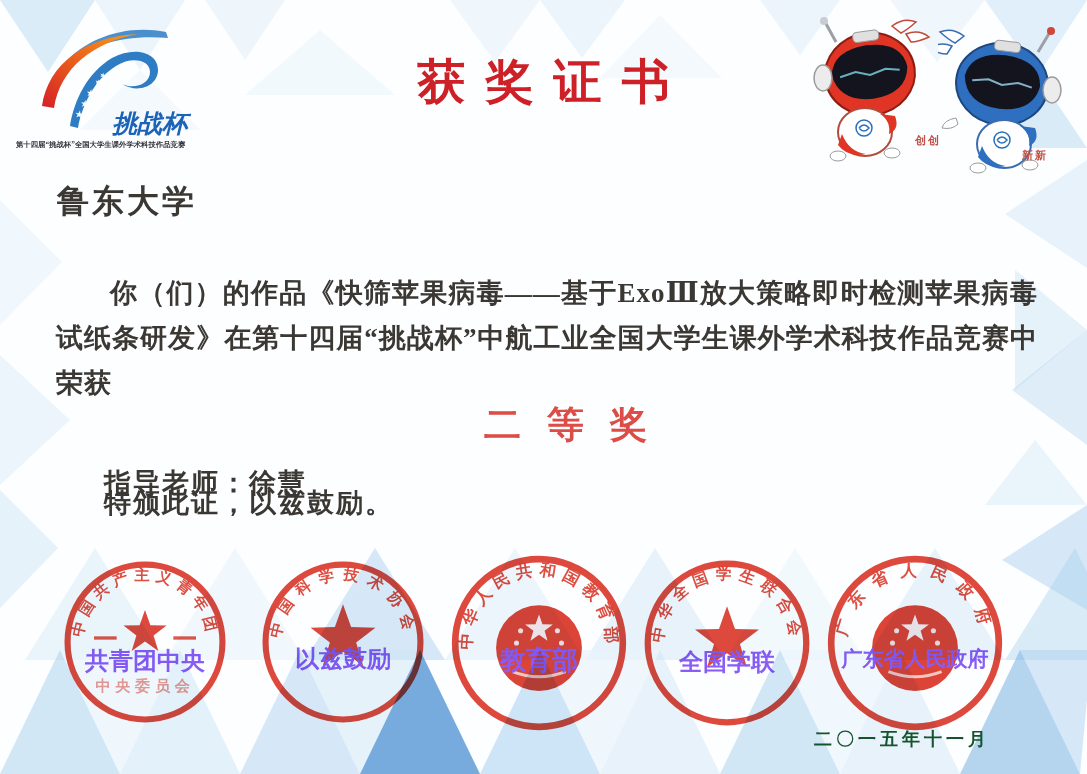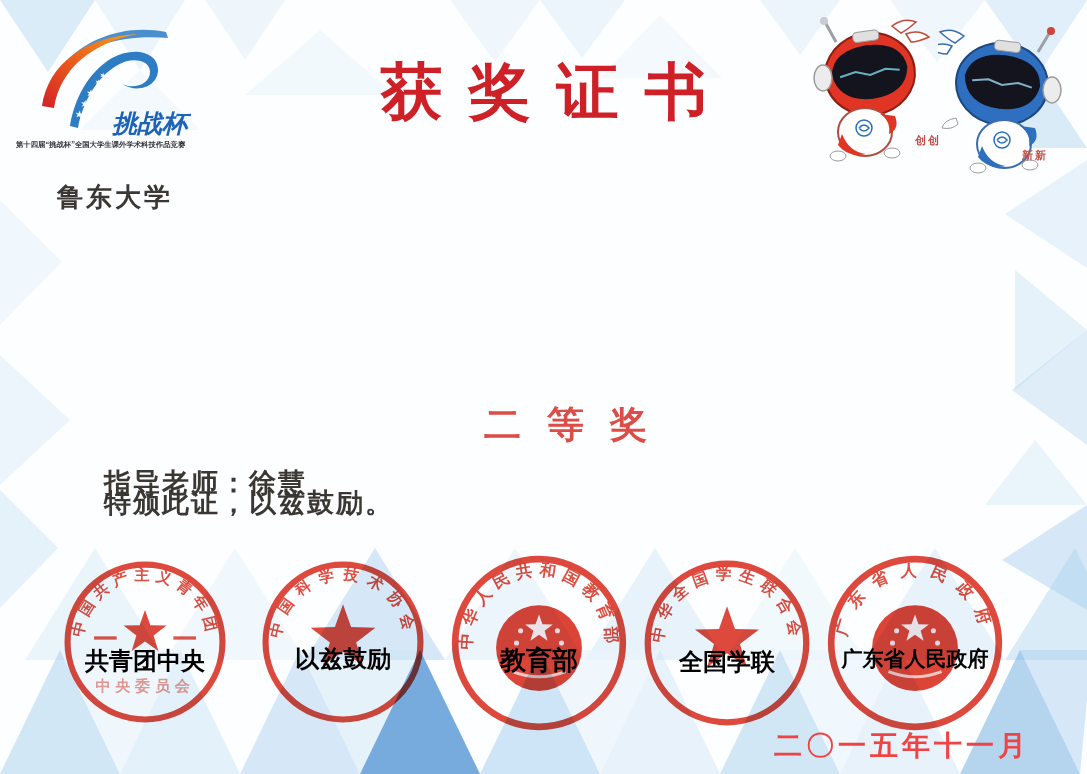--- a/index.html
+++ b/index.html
@@ -4,43 +4,43 @@
 <style>
   html,body{margin:0;padding:0;}
   body{font-family:"Liberation Serif","DejaVu Serif",serif;}
   .cert{position:relative;width:1087px;height:774px;background:#fdfeff;overflow:hidden;}
   .bg{position:absolute;inset:0;z-index:0;}
   .layer{position:absolute;z-index:2;}
 
   
   .logo-wrap{left:16px;top:20px;width:205px;}
   .logo-caption{font-size:8px;font-weight:bold;color:#33343d;letter-spacing:0;white-space:nowrap;transform:scale(.92);transform-origin:left top;margin-top:-2px;}
-  .cert-title{left:0;right:0;top:50px;text-align:center;font-size:62px;font-weight:bold;color:#ce2127;letter-spacing:.42em;text-indent:.42em;}
+  .cert-title{left:0;right:0;top:50px;text-align:center;font-size:48px;font-weight:bold;color:#ce2127;letter-spacing:.42em;text-indent:.42em;}
   .mascots{left:812px;top:12px;width:262px;height:155px;}
   .mascot-label{position:absolute;font-size:11px;font-weight:bold;color:#c05248;letter-spacing:2px;}
 
   
   .txt{color:#3b3834;font-weight:bold;}
-  .university{left:57px;top:180px;font-size:26px;letter-spacing:3px;}
+  .university{left:57px;top:180px;font-size:32px;letter-spacing:3px;}
   .students{left:104px;top:225px;font-size:27px;letter-spacing:1px;}
   .paragraph{left:56px;top:271px;width:982px;font-size:27px;line-height:45px;text-indent:2em;text-align:justify;letter-spacing:1px;}
   .award{left:0;right:0;top:400px;text-align:center;font-size:37px;font-weight:bold;color:#dd4d47;letter-spacing:.7em;text-indent:.7em;padding-left:44px;}
   .advisor{left:104px;top:465px;font-size:27px;letter-spacing:2px;}
   .closing{left:104px;top:485px;font-size:27px;letter-spacing:2px;}
-  .date-line{left:772px;top:727px;width:260px;text-align:center;font-size:28px;font-weight:bold;color:#ef4444;letter-spacing:4px;}
+  .date-line{left:772px;top:727px;width:260px;text-align:center;font-size:18px;font-weight:bold;color:#14532d;letter-spacing:4px;}
 
   
   .seal{position:absolute;z-index:3;mix-blend-mode:multiply;}
   .seal svg{display:block;width:100%;height:100%;}
   .ring{fill:none;stroke:#dc3a2c;stroke-width:6.5;opacity:.92;}
   .ring-text{fill:#dc3a2c;font-weight:bold;opacity:.9;}
   .star{fill:#dc3a2c;opacity:.92;}
   .dash{fill:#dc3a2c;opacity:.85;}
   .ring-bottom{fill:#dc3a2c;font-weight:bold;opacity:.5;}
-  .seal-label{position:absolute;left:-6px;right:-6px;text-align:center;font-weight:bold;color:#000000;white-space:nowrap;}
+  .seal-label{position:absolute;left:-6px;right:-6px;text-align:center;font-weight:bold;color:#8b5cf6;white-space:nowrap;}
 </style>
 </head>
 <body>
 
 <div class="cert">
 
   <svg class="bg" viewBox="0 0 1087 774" preserveAspectRatio="none" aria-hidden="true">
 
     <polygon points="0,0 95,0 48,72" fill="#cde5f6" opacity=".75"></polygon>
     <polygon points="95,0 185,0 140,70" fill="#eaf4fb" opacity=".9"></polygon>
@@ -153,20 +153,21 @@
       <path d="M 59,114 q 5,-6 10,0 q -5,6 -10,0" fill="none" stroke="#2a6fbd" stroke-width="1.5"></path>
       <ellipse cx="40" cy="142" rx="8" ry="5" fill="#ffffff" stroke="#9a9a9a"></ellipse>
       <ellipse cx="92" cy="139" rx="8" ry="5" fill="#ffffff" stroke="#9a9a9a"></ellipse>
       <path d="M 18,92 q -12,2 -14,10 q 10,2 16,-4 z" fill="#ffffff" stroke="#9a9a9a"></path>
     </svg>
     <div class="mascot-label" style="left:74px;top:121px;margin-left:29px;">创创</div>
     <div class="mascot-label" style="left:210px;top:136px;">新新</div>
   </div>
 
   <div class="layer txt university">鲁东大学</div>
+  <div class="layer txt paragraph">你（们）的作品《快筛苹果病毒——基于ExoⅢ放大策略即时检测苹果病毒试纸条研发》在第十四届“挑战杯”中航工业全国大学生课外学术科技作品竞赛中荣获</div>
   <div class="layer award">二等奖</div>
   <div class="layer txt advisor">指导老师：徐慧</div>
   <div class="layer txt closing">特颁此证，以兹鼓励。</div>
 
   <div class="seal" style="left:60px;top:557px;width:170px;height:170px;">
     <svg viewBox="0 0 180 180">
       <circle class="ring" cx="90" cy="90" r="82"></circle>
       <path id="arc1" d="M 32.8,123 A 66,66 0 1 1 147.2,123" fill="none"></path>
       <text class="ring-text" font-size="16" letter-spacing="6"><textPath href="#arc1" startOffset="50%" text-anchor="middle">中国共产主义青年团</textPath></text>
       <polygon class="star" points="90,56 95.7,72.2 112.8,72.6 99.1,83 104.1,99.5 90,89.6 75.9,99.5 80.9,83 67.2,72.6 84.3,72.2"></polygon>

